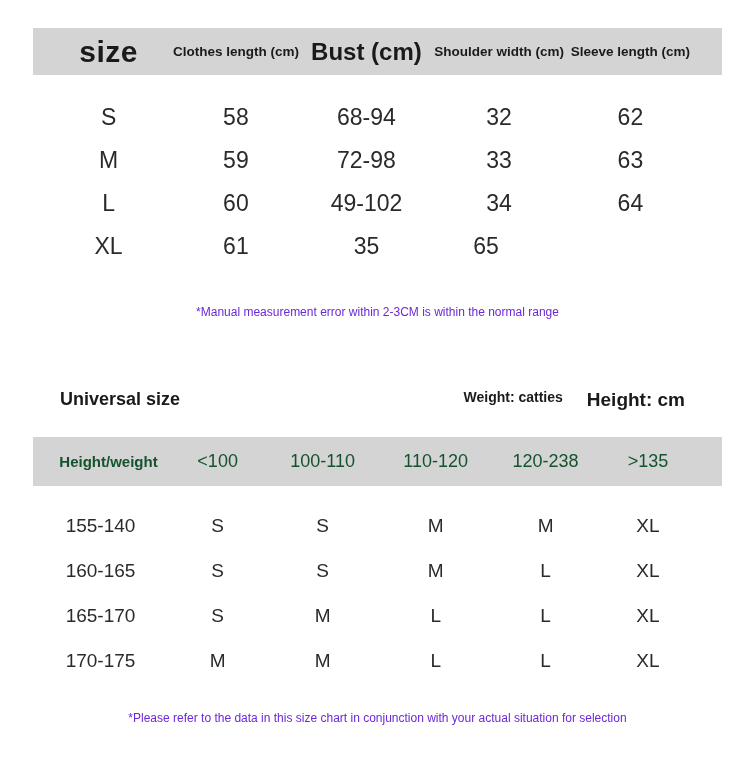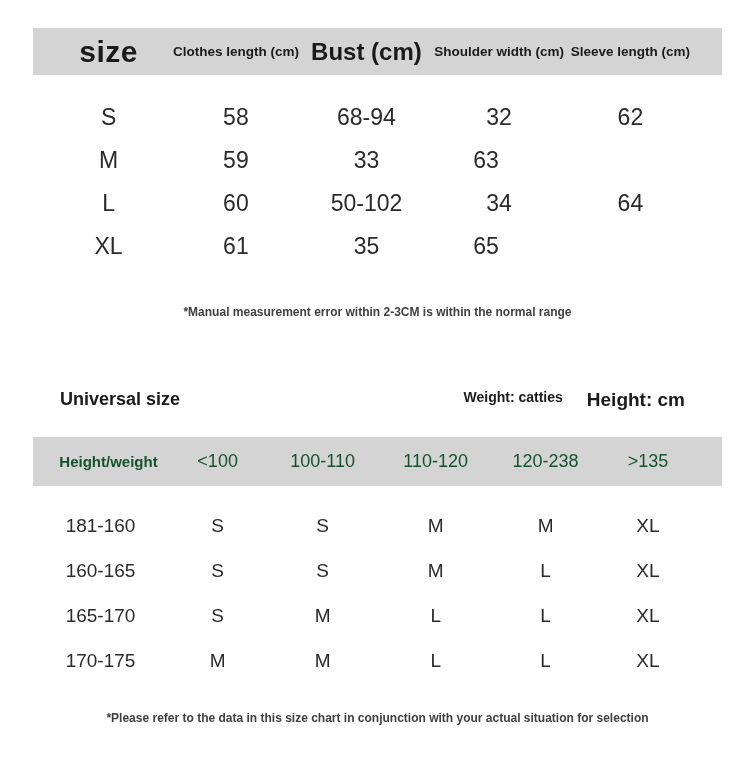--- a/index.html
+++ b/index.html
@@ -29,22 +29,22 @@
   .h-size  { font-size: 30px; font-weight: 700; letter-spacing: 0.5px; }
   .h-bust  { font-size: 24px; font-weight: 700; }
   .h-sm    { font-size: 13.5px; font-weight: 700; }
 
   .row1 { height: 43px; font-size: 23px; font-weight: 400; color: #2a2a2a; }
   .rows1 { margin-top: 21px; }
 
   .note {
     text-align: center;
     font-size: 12px;
-    font-weight: 700;
-    color: #404040;
+    font-weight: 400;
+    color: #6d28d9;
   }
   .note1 { margin-top: 37px; }
 
   
   .units-row {
     display: flex;
     align-items: flex-start;
     margin-top: 70px;
   }
   .universal-title { font-size: 18px; font-weight: 700; margin-left: 27px; }
@@ -88,27 +88,28 @@
       <div class="grid1 row1">
         <div class="cell">S</div>
         <div class="cell">58</div>
         <div class="cell">68-94</div>
         <div class="cell">32</div>
         <div class="cell">62</div>
       </div>
       <div class="grid1 row1">
         <div class="cell">M</div>
         <div class="cell">59</div>
+        <div class="cell">72-98</div>
         <div class="cell">33</div>
         <div class="cell">63</div>
       </div>
       <div class="grid1 row1">
         <div class="cell">L</div>
         <div class="cell">60</div>
-        <div class="cell">50-102</div>
+        <div class="cell">49-102</div>
         <div class="cell">34</div>
         <div class="cell">64</div>
       </div>
       <div class="grid1 row1">
         <div class="cell">XL</div>
         <div class="cell">61</div>
         <div class="cell">35</div>
         <div class="cell">65</div>
       </div>
     </div>
@@ -129,21 +130,21 @@
       <div class="cell">Height/weight</div>
       <div class="cell">&lt;100</div>
       <div class="cell">100-110</div>
       <div class="cell">110-120</div>
       <div class="cell">120-238</div>
       <div class="cell">&gt;135</div>
     </div>
 
     <div class="rows2">
       <div class="grid2 row2">
-        <div class="cell">181-160</div>
+        <div class="cell">155-140</div>
         <div class="cell">S</div>
         <div class="cell">S</div>
         <div class="cell">M</div>
         <div class="cell">M</div>
         <div class="cell">XL</div>
       </div>
       <div class="grid2 row2">
         <div class="cell">160-165</div>
         <div class="cell">S</div>
         <div class="cell">S</div>

